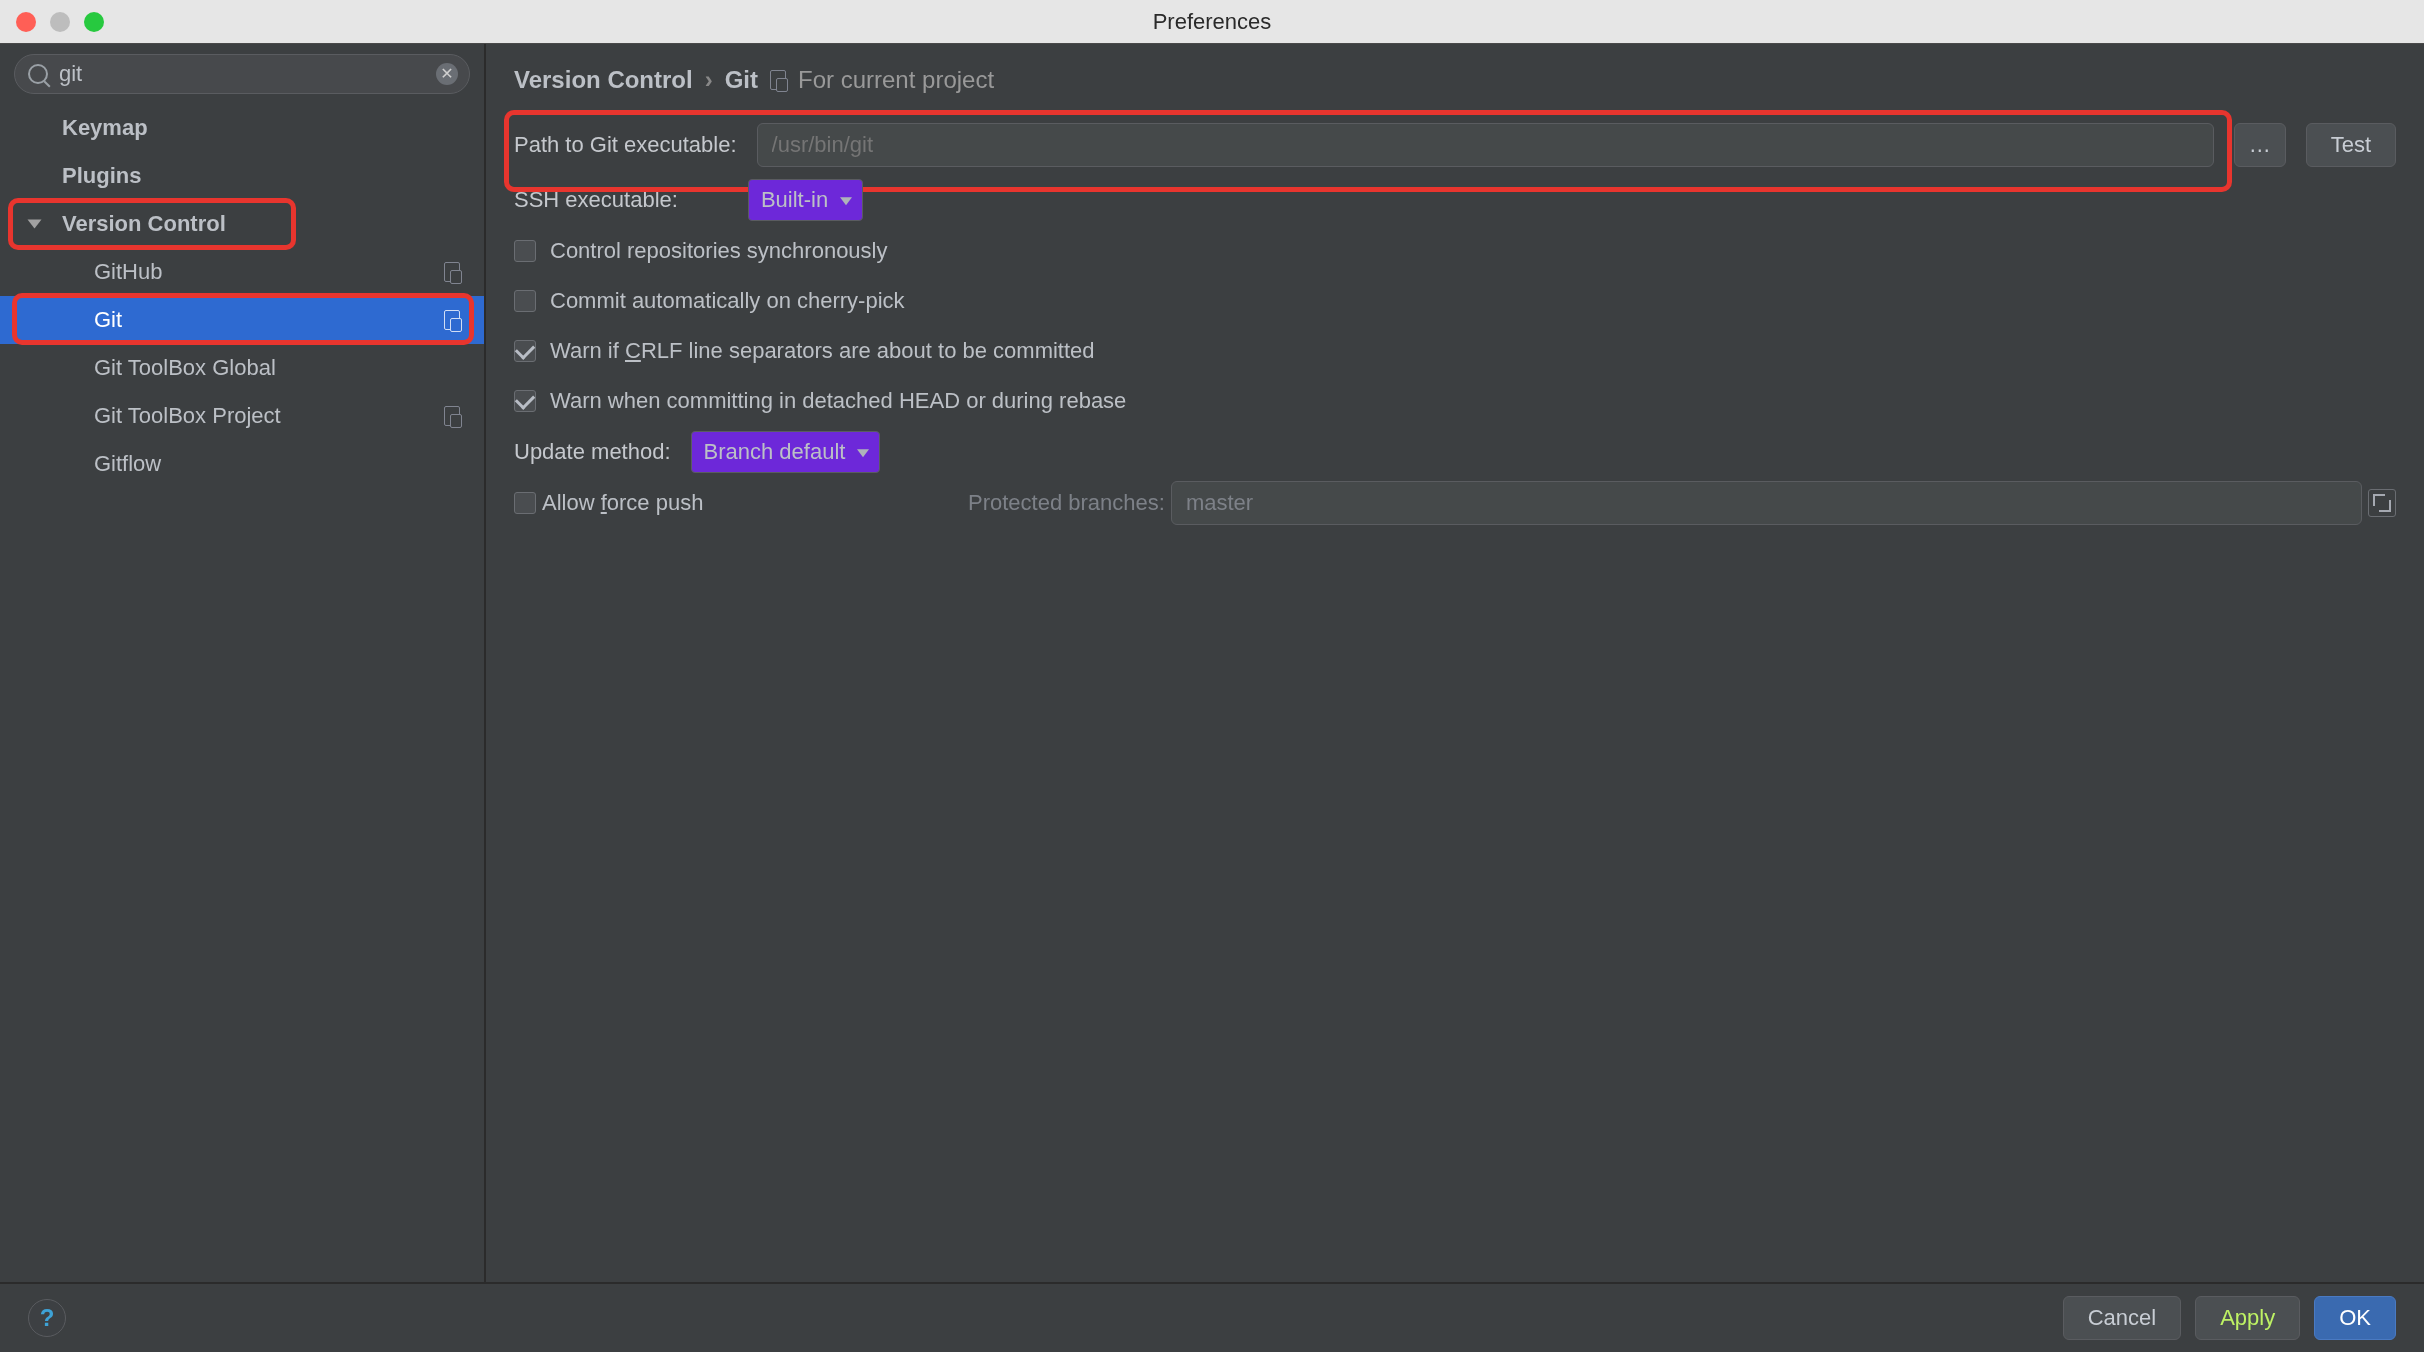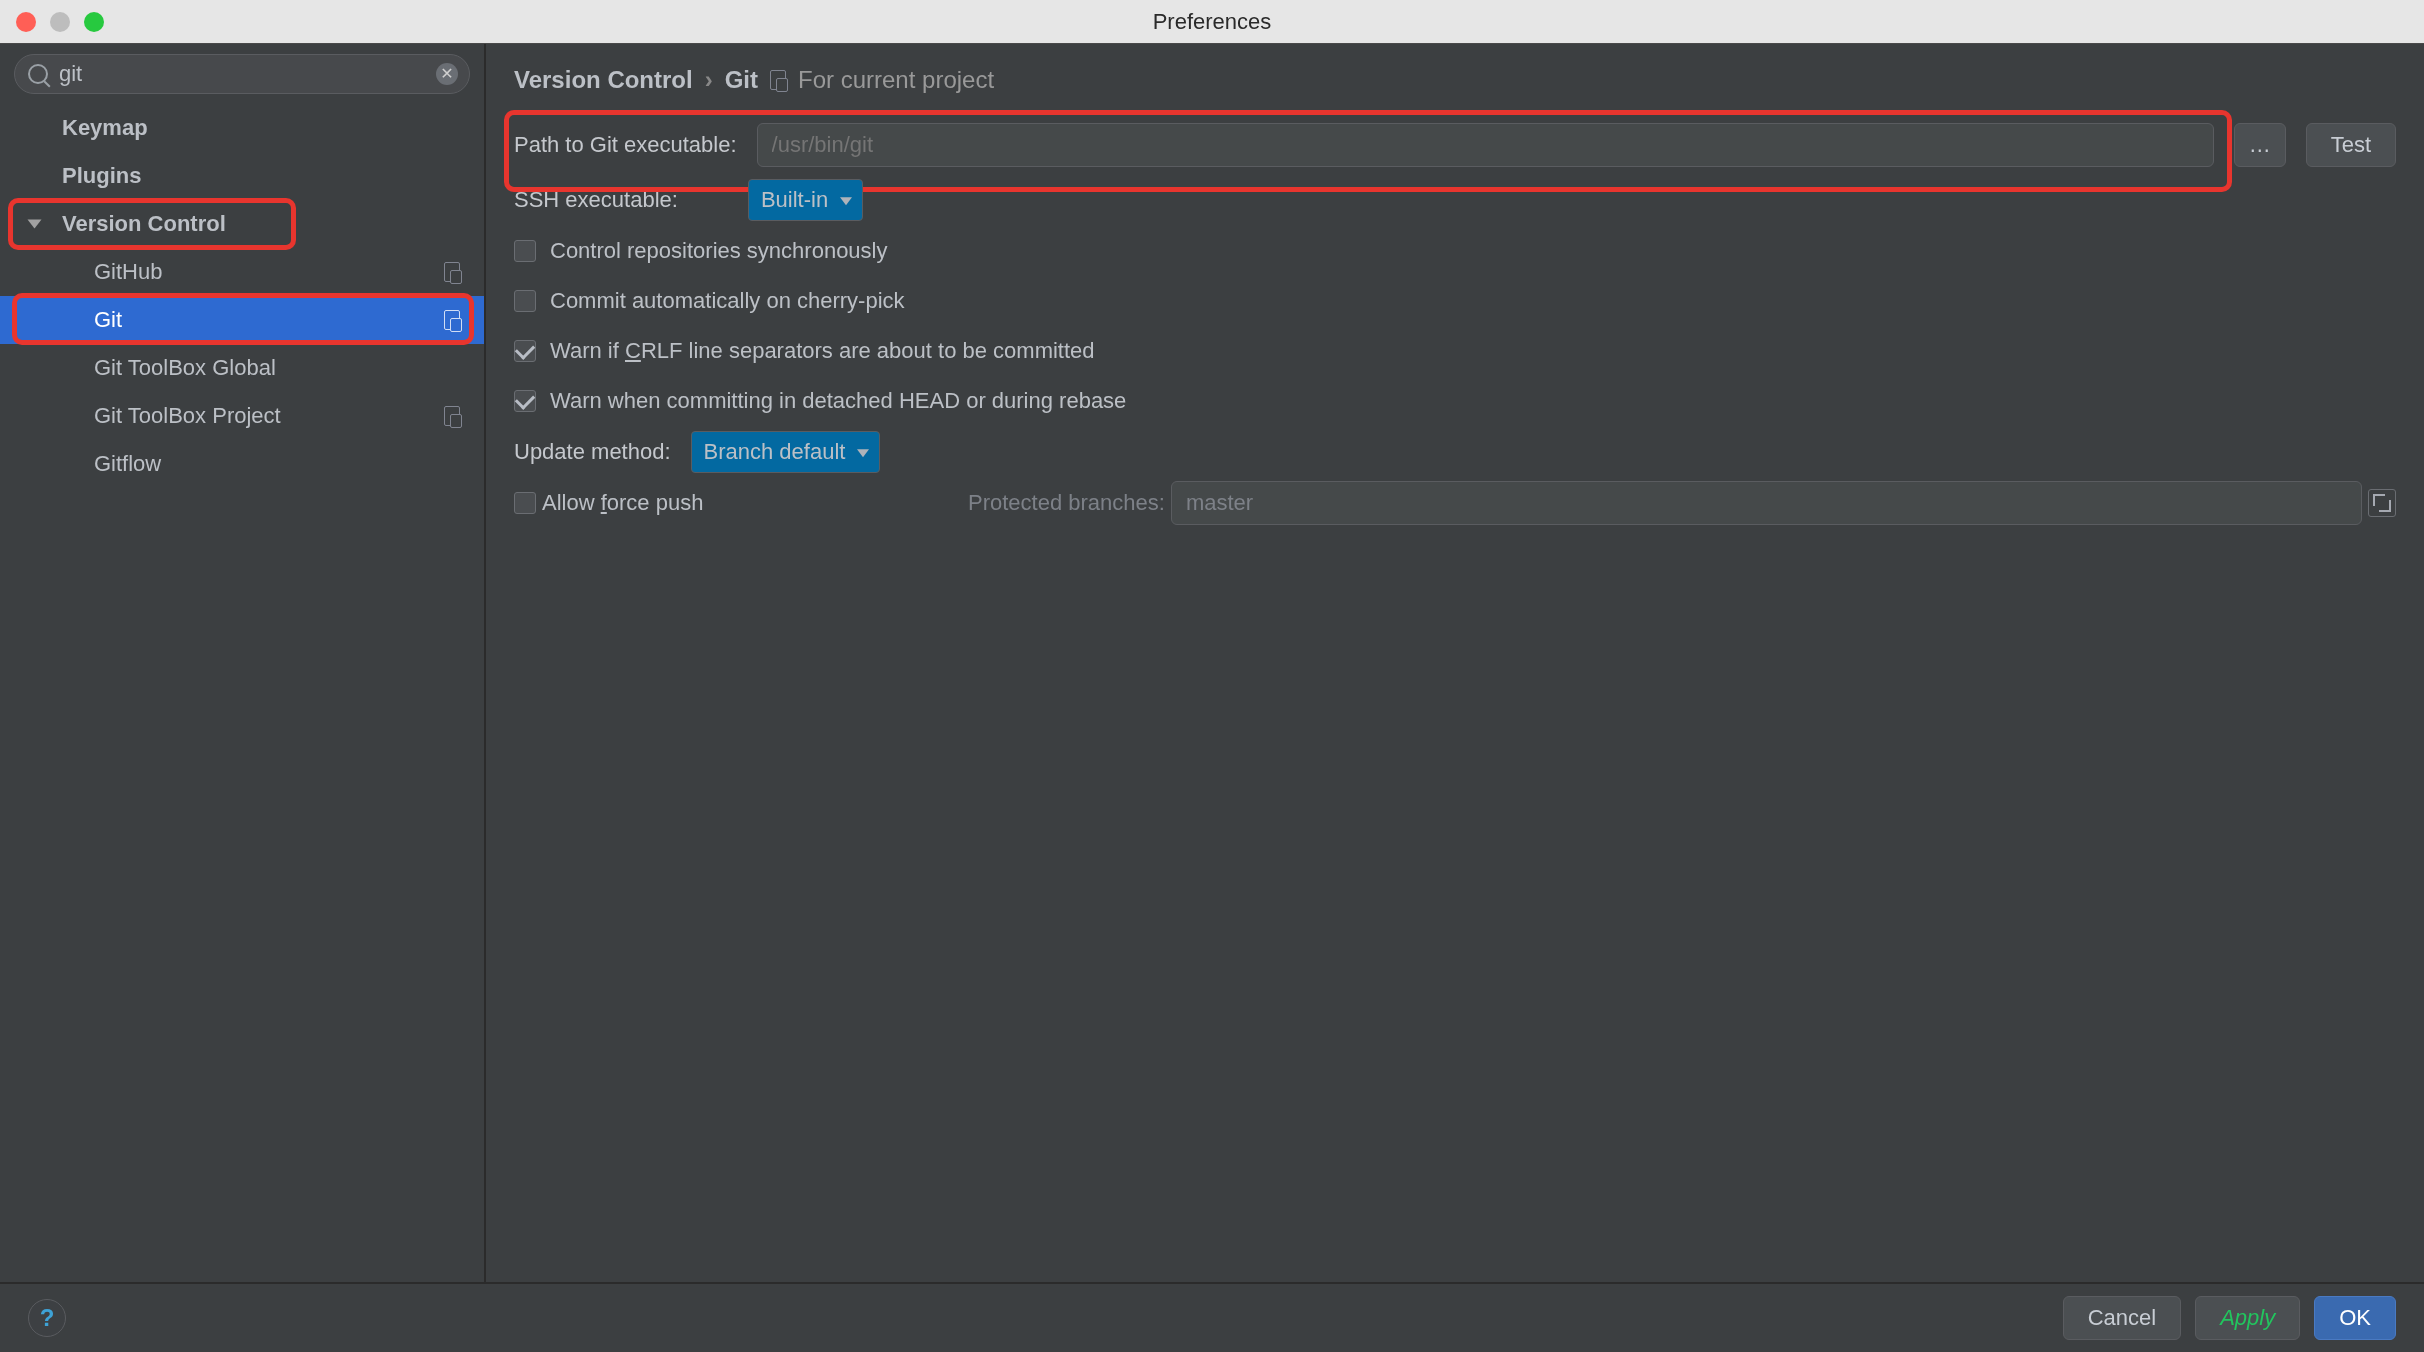--- a/index.html
+++ b/index.html
@@ -110,21 +110,21 @@
 .bc-hint { font-weight: 400; color: #999; }
 .form-row { display: flex; align-items: center; min-height: 52px; gap: 20px; }
 .form-row.tall { min-height: 58px; }
 .label { font-size: 22px; color: #c5c8cd; }
 .label-dim { color: #7d8188; }
 .text-input {
   height: 44px; background: #45494a; border: 1px solid #5a5c60;
   border-radius: 6px; color: #bcc0c6; font-size: 22px; padding: 0 14px;
 }
 .select {
-  height: 42px; background: #0369a1; border: 1px solid #5a5c60;
+  height: 42px; background: #6d28d9; border: 1px solid #5a5c60;
   border-radius: 4px; color: #bcc0c6; font-size: 22px; padding: 0 34px 0 12px;
   position: relative; display: inline-flex; align-items: center; cursor: pointer;
 }
 .select::after {
   content: ""; position: absolute; right: 10px; top: 50%; transform: translateY(-35%);
   width: 0; height: 0; border-left: 6px solid transparent;
   border-right: 6px solid transparent; border-top: 8px solid #aeb3ba;
 }
 .check-row { display: flex; align-items: center; gap: 14px; min-height: 50px; cursor: pointer; }
 .checkbox {
@@ -137,21 +137,21 @@
   border-bottom: 3px solid #b8bdc5; transform: rotate(45deg);
 }
 .underline-char { text-decoration: underline; }
 .btn {
   height: 44px; padding: 0 24px; background: #4b4f52; border: 1px solid #5a5c60;
   border-radius: 6px; color: #c8cdd4; font-size: 22px; cursor: pointer;
   display: inline-flex; align-items: center; justify-content: center;
 }
 .btn.ellipsis { padding: 0 14px; }
 .btn.primary { background: #3a6ab0; border-color: #4a7ac2; color: #ffffff; }
-.btn.dim { color: #22c55e; font-style: italic; }
+.btn.dim { color: #bef264; }
 .footer {
   height: 70px; border-top: 2px solid #2b2b2b;
   display: flex; align-items: center; padding: 0 28px;
 }
 .help-btn {
   width: 38px; height: 38px; border-radius: 50%;
   background: #3d4043; border: 1px solid #5a5c60;
   color: #3ea2d6; font-size: 24px; font-weight: 700;
   display: flex; align-items: center; justify-content: center; cursor: pointer;
 }

